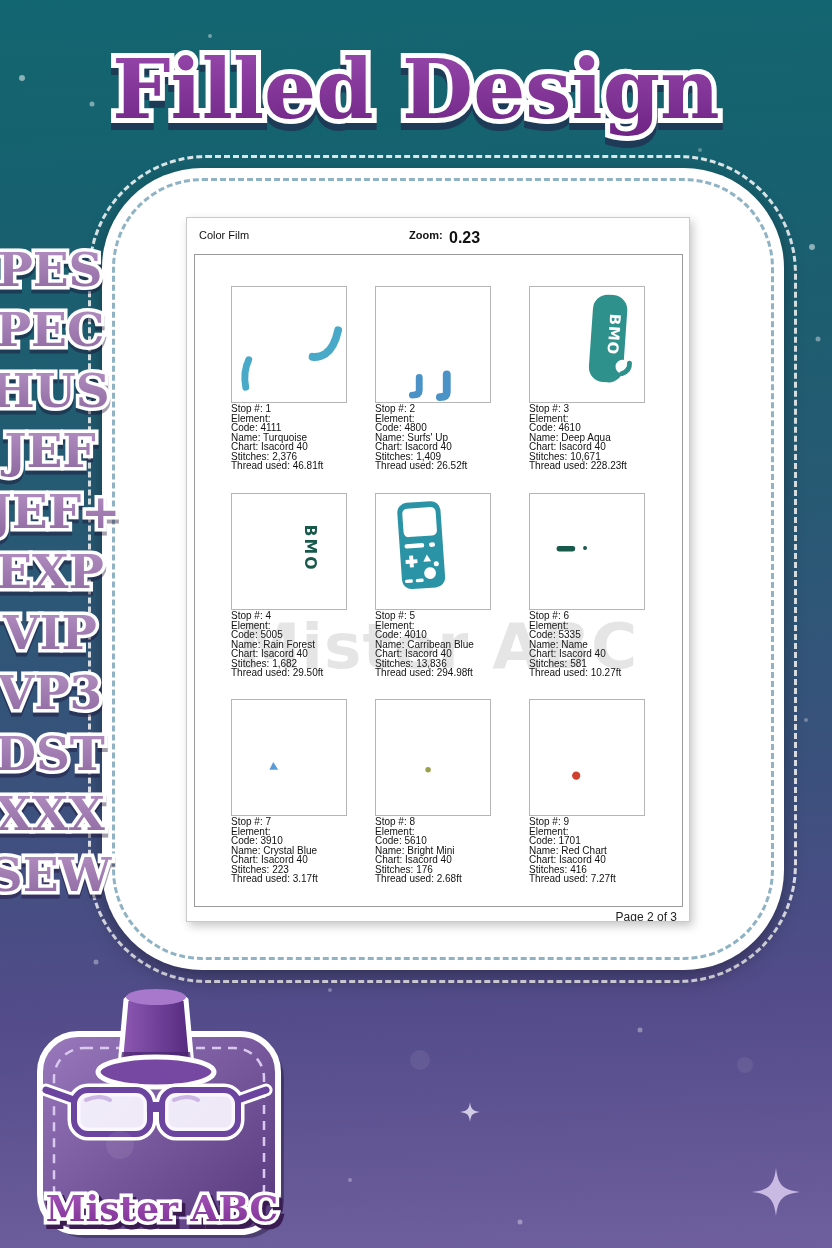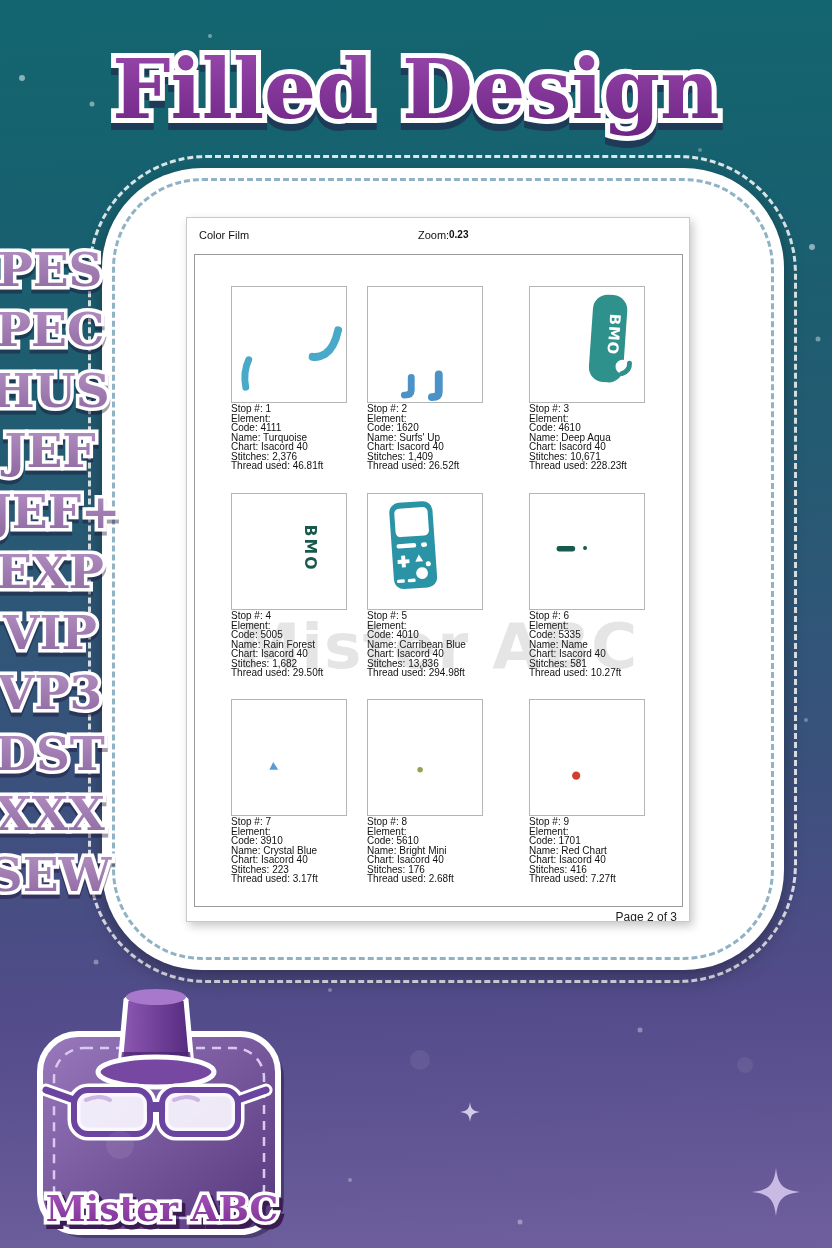--- a/index.html
+++ b/index.html
@@ -22,33 +22,33 @@
   .card-inner-dash{
     position:absolute;left:10px;top:10px;right:10px;bottom:10px;
     border:3px dashed #8fb3c4;border-radius:90px;
   }
   
   .sheet{
     position:absolute;left:84px;top:49px;width:502px;height:703px;background:#fff;
     border:1px solid #c9c9c9;box-shadow:3px 4px 9px rgba(0,0,0,.22);overflow:hidden;
   }
   .sheet-header{position:absolute;top:11px;left:12px;font-size:11px;font-weight:normal;color:#111;}
-  .zoom-label{position:absolute;top:11px;left:231px;font-size:11px;font-weight:normal;color:#111;}
-  .zoom-value{position:absolute;top:11px;left:262px;font-size:10px;font-weight:bold;color:#111;}
+  .zoom-label{position:absolute;top:11px;left:222px;font-size:11px;font-weight:bold;color:#111;}
+  .zoom-value{position:absolute;top:11px;left:262px;font-size:16px;font-weight:bold;color:#111;}
   .film-box{position:absolute;left:7px;top:36px;width:487px;height:651px;border:1px solid #9a9a9a;}
   .wm{
     position:absolute;left:0;right:0;top:392px;text-align:center;white-space:nowrap;
     font-family:"DejaVu Sans",sans-serif;font-weight:bold;font-size:63px;letter-spacing:1px;
     color:rgba(80,80,80,.15);z-index:5;pointer-events:none;
   }
   .footer{position:absolute;right:12px;top:692px;font-size:12px;color:#222;z-index:3;}
   .cell{position:absolute;width:116px;z-index:2;}
   .thumb{width:116px;height:117px;border:1px solid #b5b5b5;background:#fff;box-sizing:border-box;}
   .details{margin-top:1px;font-size:10px;line-height:9.55px;color:#111;}
-  .c1{left:44px;} .c2{left:180px;} .c3{left:342px;}
+  .c1{left:44px;} .c2{left:188px;} .c3{left:342px;}
   .r1{top:68px;} .r2{top:275px;} .r3{top:481px;}
   svg text.bubble{font-family:"DejaVu Serif",serif;font-weight:bold;}
   .title-svg{left:76px;top:14px;z-index:3;filter:drop-shadow(0 7px 0 rgba(40,12,55,.45));}
   .formats-svg{left:0;top:234px;z-index:3;filter:drop-shadow(0 4px 0 rgba(28,10,45,.4));}
   .logo-svg{left:28px;top:982px;z-index:4;}
   .sparkles-svg{left:0;top:0;z-index:6;pointer-events:none;}
 </style>
 </head>
 <body>
 
@@ -113,21 +113,21 @@
     <div class="cell c2 r1">
       <div class="thumb">
         <svg width="114" height="115" viewBox="0 0 116 117">
           <path d="M44 92 L44 105 Q44 110 37 110" fill="none" stroke="#4b93c6" stroke-width="7" stroke-linecap="round"></path>
           <path d="M72 89 L72 107 Q72 112 65 112" fill="none" stroke="#4b93c6" stroke-width="8" stroke-linecap="round"></path>
         </svg>
       </div>
       <div class="details">
           <div>Stop #: 2</div>
           <div>Element:</div>
-          <div>Code: 1620</div>
+          <div>Code: 4800</div>
           <div>Name: Surfs' Up</div>
           <div>Chart: Isacord 40</div>
           <div>Stitches: 1,409</div>
           <div>Thread used: 26.52ft</div>
         </div>
     </div>
 
     <div class="cell c3 r1">
       <div class="thumb">
         <svg width="114" height="115" viewBox="0 0 116 117">

